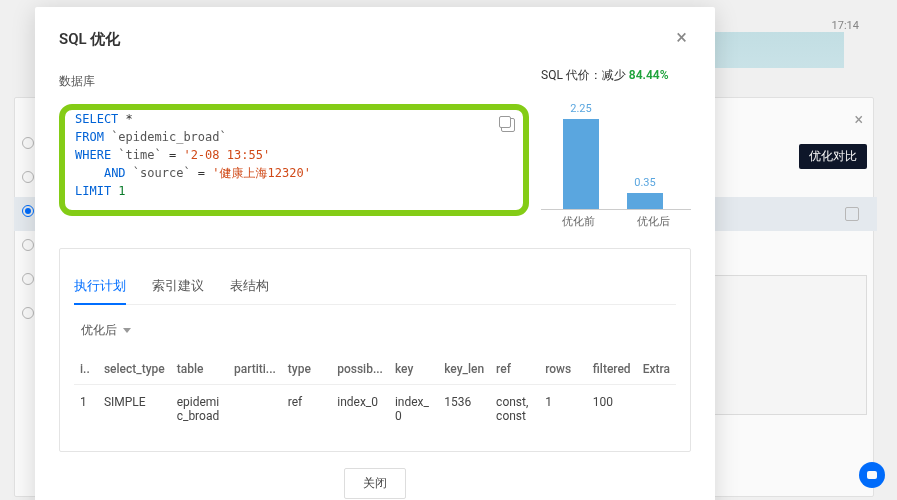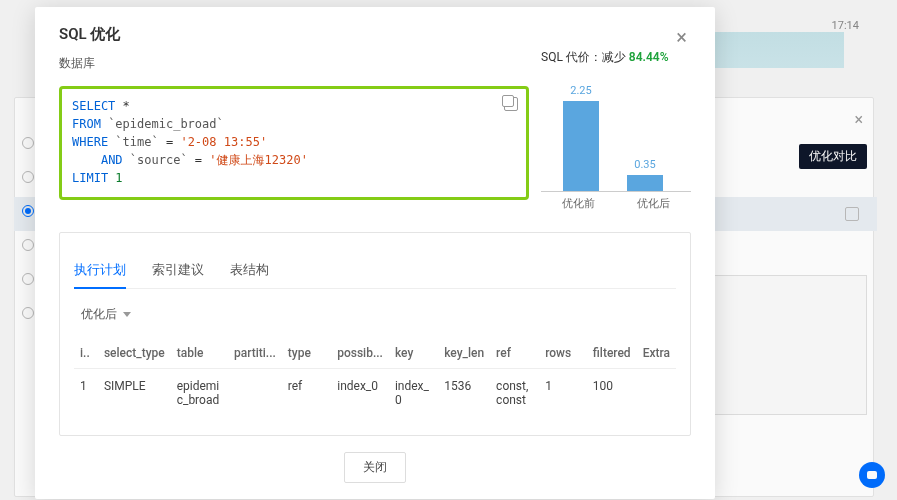--- a/index.html
+++ b/index.html
@@ -19,34 +19,34 @@
 .bg-btn { position:absolute; top:144px; right:30px; background:#0f172a; color:#fff; font-size:12px; padding:4px 10px; border-radius:2px; }
 .bg-copy1 { position:absolute; top:207px; right:38px; width:14px; height:14px; border:1px solid #bbb; border-radius:2px; }
 .bg-copy2 { position:absolute; top:284px; right:38px; width:14px; height:14px; border:1px solid #bbb; border-radius:2px; }
 .bg-box { position:absolute; left:50px; right:30px; border:1px solid #e0e0e0; background:#fafafa; }
 .bg-chat { position:absolute; bottom:12px; right:12px; width:26px; height:26px; background:#006eff; border-radius:50%; }
 .bg-chat::after { content:""; position:absolute; left:8px; top:9px; width:10px; height:8px; background:#fff; border-radius:2px; }
 
 
 .overlay { position:absolute; inset:0; background:rgba(0,0,0,0.02); }
 .modal { position:absolute; left:35px; top:7px; width:680px; background:#fff; box-shadow:0 4px 24px rgba(0,0,0,0.15); border-radius:2px; padding:18px 24px 16px 24px; }
-.modal-header { display:flex; justify-content:space-between; align-items:flex-start; }
+.modal-header { display:flex; justify-content:space-between; align-items:flex-end; margin-bottom:18px; }
 .modal-title { font-size:15px; font-weight:600; }
 .close-x { font-size:20px; color:#888; cursor:pointer; line-height:1; padding:2px 4px; }
 
 .body-row { display:flex; gap:12px; }
 .left-col { flex:1; }
 .right-col { width:150px; }
 
 .field { display:flex; margin-bottom:14px; }
 .field-label { width:72px; font-size:12px; color:#555; padding-top:6px; }
 .field-ctrl { flex:1; }
 .db-input { width:100%; height:28px; border:1px solid #ddd; padding:0 8px; font-size:12px; color:#333; border-radius:2px; }
 
-.sql-box { position:relative; border:3px solid #84cc16; border-radius:4px; padding:8px 32px 10px 10px; font-family:Menlo,Consolas,monospace; font-size:12px; line-height:1.5; min-height:104px; white-space:pre-wrap; }
+.sql-box { position:relative; border:6px solid #84cc16; border-radius:13px; padding:0 32px 10px 10px; font-family:Menlo,Consolas,monospace; font-size:12px; line-height:1.5; min-height:104px; white-space:pre-wrap; }
 .kw { color:#0062d6; font-weight:500; }
 .str { color:#d04917; }
 .num { color:#0a7b2b; }
 .bt { color:#555; }
 .copy-icon { position:absolute; top:8px; right:8px; width:14px; height:14px; border:1.2px solid #999; border-radius:2px; cursor:pointer; }
 .copy-icon::after { content:""; position:absolute; left:-3px; top:-3px; width:10px; height:10px; border:1.2px solid #999; border-radius:2px; background:#fff; }
 
 .cost-title { font-size:12px; color:#333; margin-bottom:4px; }
 .cost-pct { color:#1fa33c; font-weight:600; }
 .chart { position:relative; height:120px; border-bottom:1px solid #ccc; margin-top:6px; }

